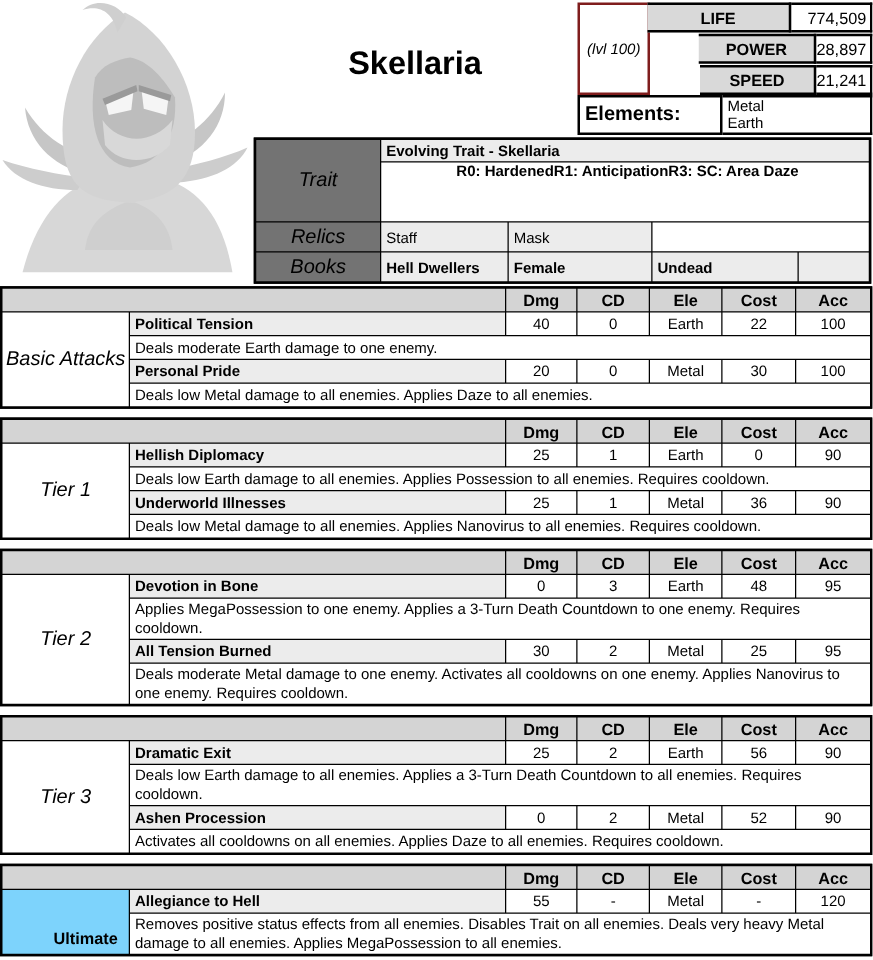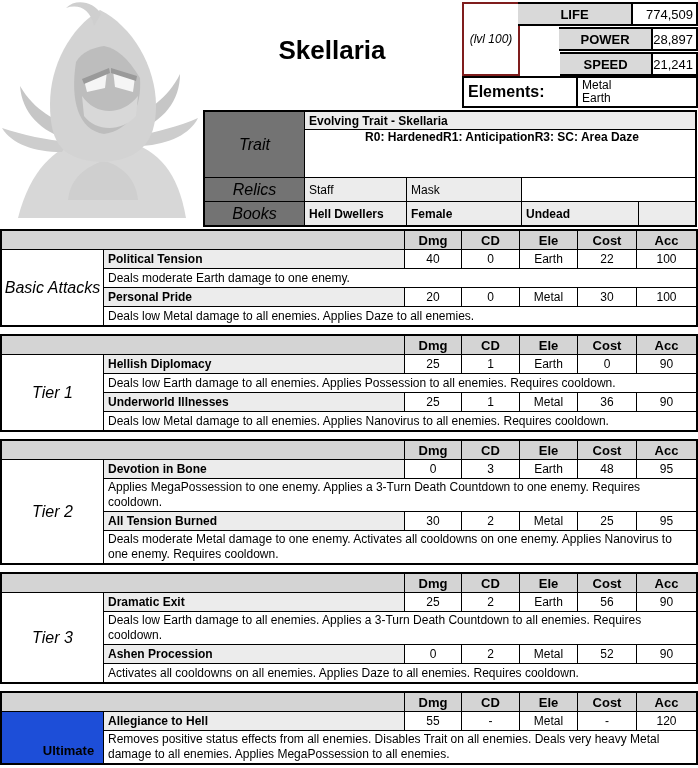--- a/index.html
+++ b/index.html
@@ -79,21 +79,21 @@
   .rows-u { grid-template-rows:18px 18px 32px; }
 
   .c { background:#fff; display:flex; align-items:center; font-size:12px; overflow:hidden; }
   .hdr { background:#d4d4d4; justify-content:center; font-weight:bold; font-size:13px; }
   .hdr-spacer { grid-column:1/3; }
   .tier {
     grid-column:1; grid-row:2/6; justify-content:center; text-align:center;
     font-style:italic; font-size:16px; line-height:19px;
   }
   .tier-ult {
-    grid-row:2/4; background:#1d4ed8; font-style:normal; font-weight:bold; font-size:13px;
+    grid-row:2/4; background:#7dd3fc; font-style:normal; font-weight:bold; font-size:13px;
     align-items:flex-end; justify-content:center; padding-bottom:3px; box-sizing:border-box;padding-left:32px;
   }
   .aname { grid-column:2; background:#ececec; font-weight:bold; padding-left:4px; }
   .stat { justify-content:center; }
   .desc { grid-column:2/8; padding:0 4px; line-height:15px; }
 </style>
 </head>
 <body>
 
 <div class="header">

